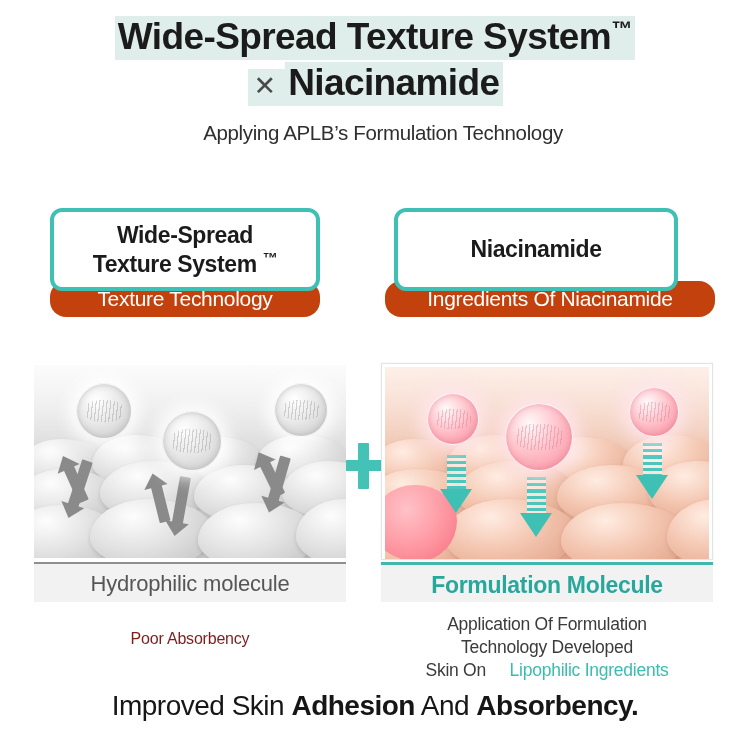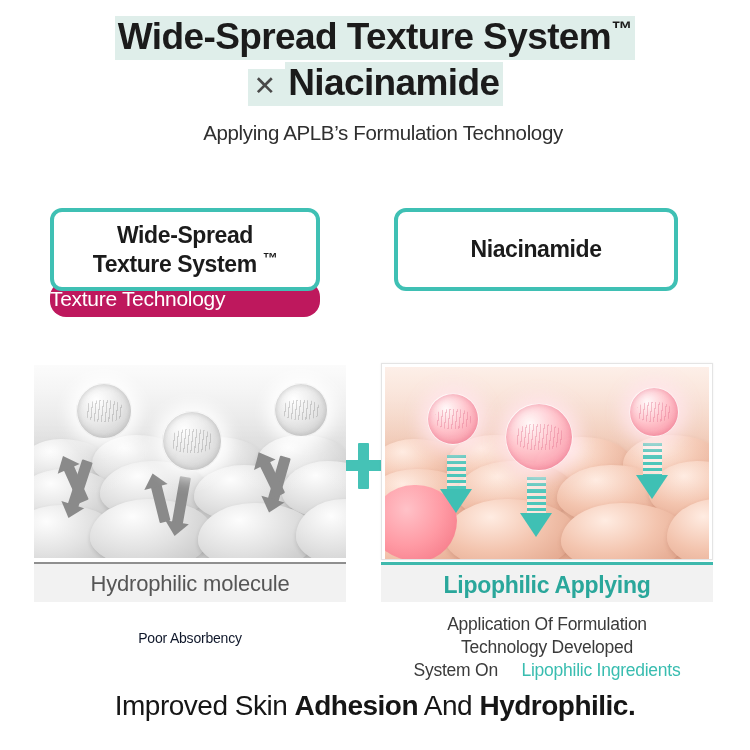--- a/index.html
+++ b/index.html
@@ -77,25 +77,26 @@
   .box-white-text{
     font-size:23px;
     font-weight:700;
     line-height:1.22;
     color:#1b1b1b;
     letter-spacing:-0.4px;
   }
   .box-white-text .tm{ font-size:15px; vertical-align:super; }
 
   .box-tag{
-    background:#be185d;
+    background:#c2410c;
     border-radius:16px;
     color:#ffffff;
     font-size:21px;
     letter-spacing:-0.3px;
+    text-align:center;
     height:36px;
     line-height:36px;
     position:relative;
     top:-10px;
     z-index:1;
   }
   .box-left  .box-tag{ width:270px; }
   .box-right .box-tag{ width:330px; }
 
   .plus-sign{
@@ -240,21 +241,21 @@
     height:40px; line-height:40px;
     font-size:23px; color:#2aa79b; font-weight:700;
     border-top:3px solid #3fb9ad;
     margin-top:2px;
     letter-spacing:-0.3px;
   }
 
   
   .foot-left{
     position:absolute; left:34px; top:630px; width:312px;
-    text-align:center; font-size:14px; color:#0f172a;
+    text-align:center; font-size:16px; color:#7f1d1d;
     letter-spacing:-0.2px;
   }
   .foot-right{
     position:absolute; left:381px; top:613px; width:332px;
     text-align:center; font-size:17.5px; line-height:1.32; color:#3b3b3b;
     letter-spacing:-0.25px;
   }
   .foot-right .teal{ color:#39bdb0;margin-left:19px; }
 
   
@@ -295,20 +296,21 @@
     </div>
     <div class="box-tag">Texture Technology</div>
   </div>
 
   <div class="plus-sign"></div>
 
   <div class="box-col box-right">
     <div class="box-white">
       <div class="box-white-text">Niacinamide</div>
     </div>
+    <div class="box-tag">Ingredients Of Niacinamide</div>
   </div>
 
 </div>
 
 <div class="panel panel-left gray">
   <div class="panel-frame">
     <div class="panel-img">
       <div class="skin"></div>
 
       <div class="cell" style="left:-14px;  top:74px;  width:86px; height:50px;"></div>
@@ -391,24 +393,24 @@
         </div>
       <div class="mol" style="left:120px; top:36px; width:68px; height:68px;">
           <span class="squig"></span>
         </div>
       <div class="mol" style="left:244px; top:20px; width:50px; height:50px;">
           <span class="squig"></span>
         </div>
     </div>
   </div>
 
-  <div class="cap cap-right">Lipophilic Applying</div>
+  <div class="cap cap-right">Formulation Molecule</div>
 </div>
 
 <div class="foot-left">Poor Absorbency</div>
 
 <div class="foot-right">
   <div>Application Of Formulation</div>
   <div>Technology Developed</div>
-  <div><span>System On </span><span class="teal">Lipophilic Ingredients</span></div>
-</div>
-
-<div class="bottom-line"><span>Improved Skin </span><b>Adhesion</b><span> And </span><b>Hydrophilic.</b></div>
+  <div><span>Skin On </span><span class="teal">Lipophilic Ingredients</span></div>
+</div>
+
+<div class="bottom-line"><span>Improved Skin </span><b>Adhesion</b><span> And </span><b>Absorbency.</b></div>
 
 </body></html>

